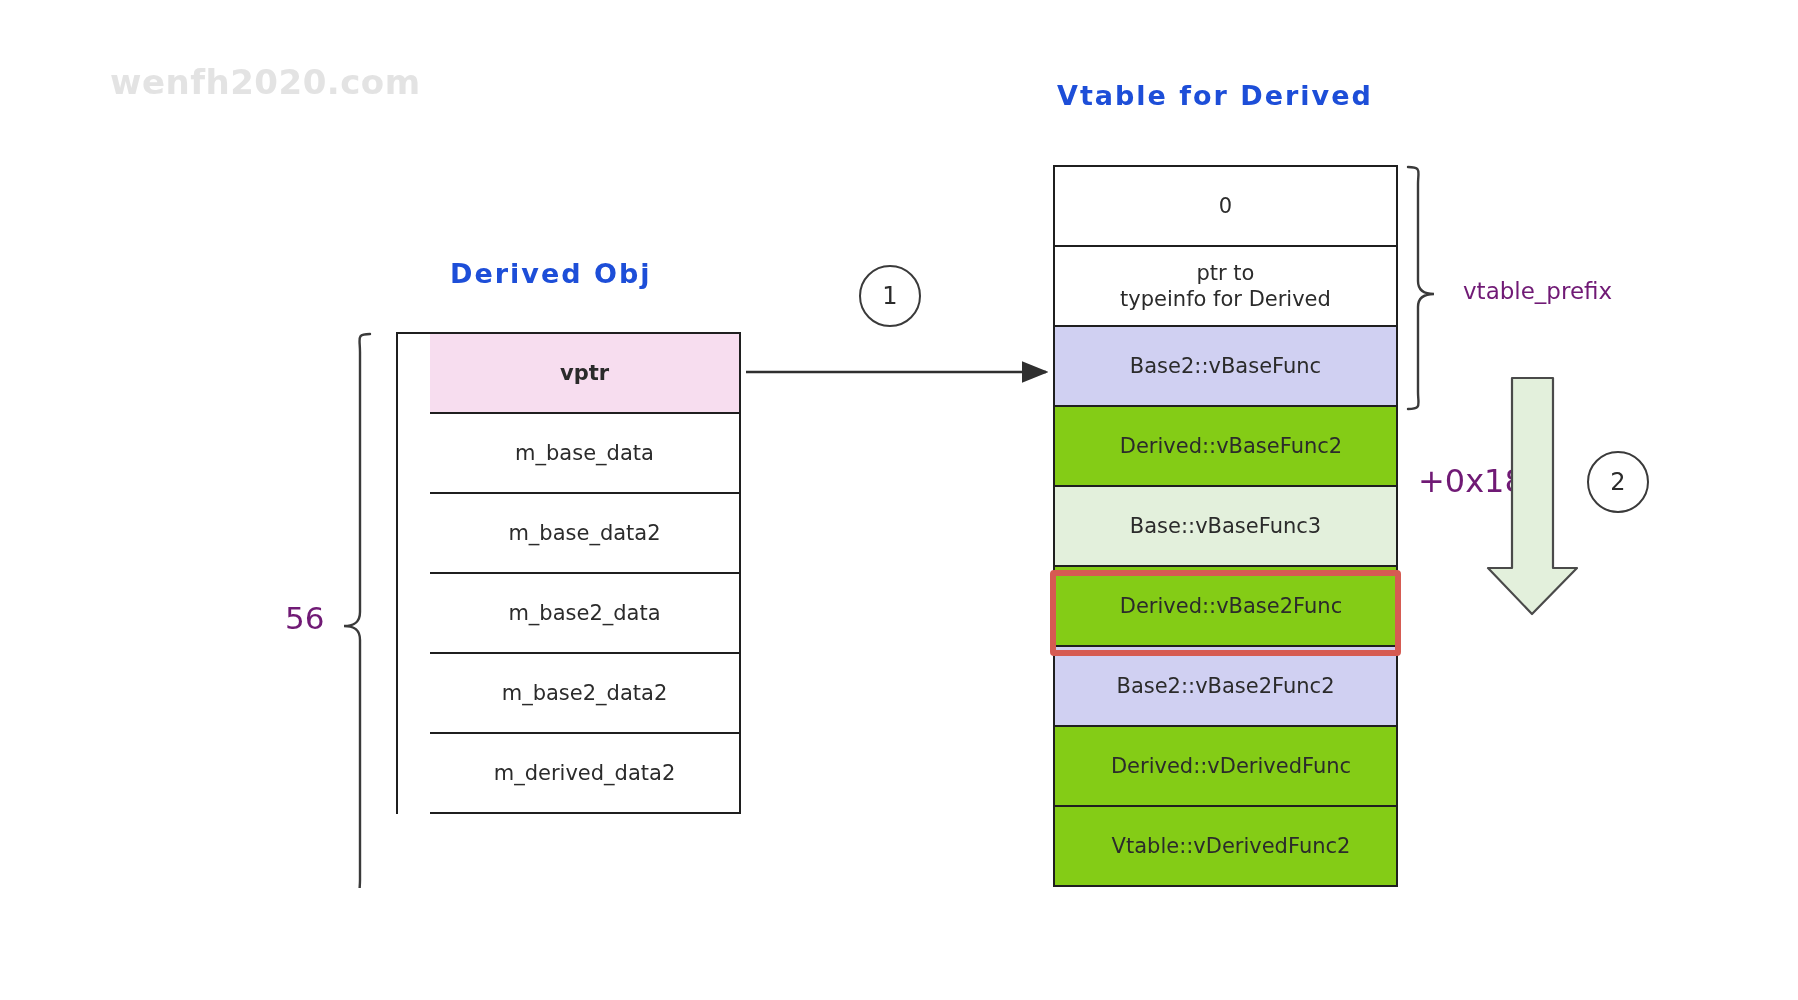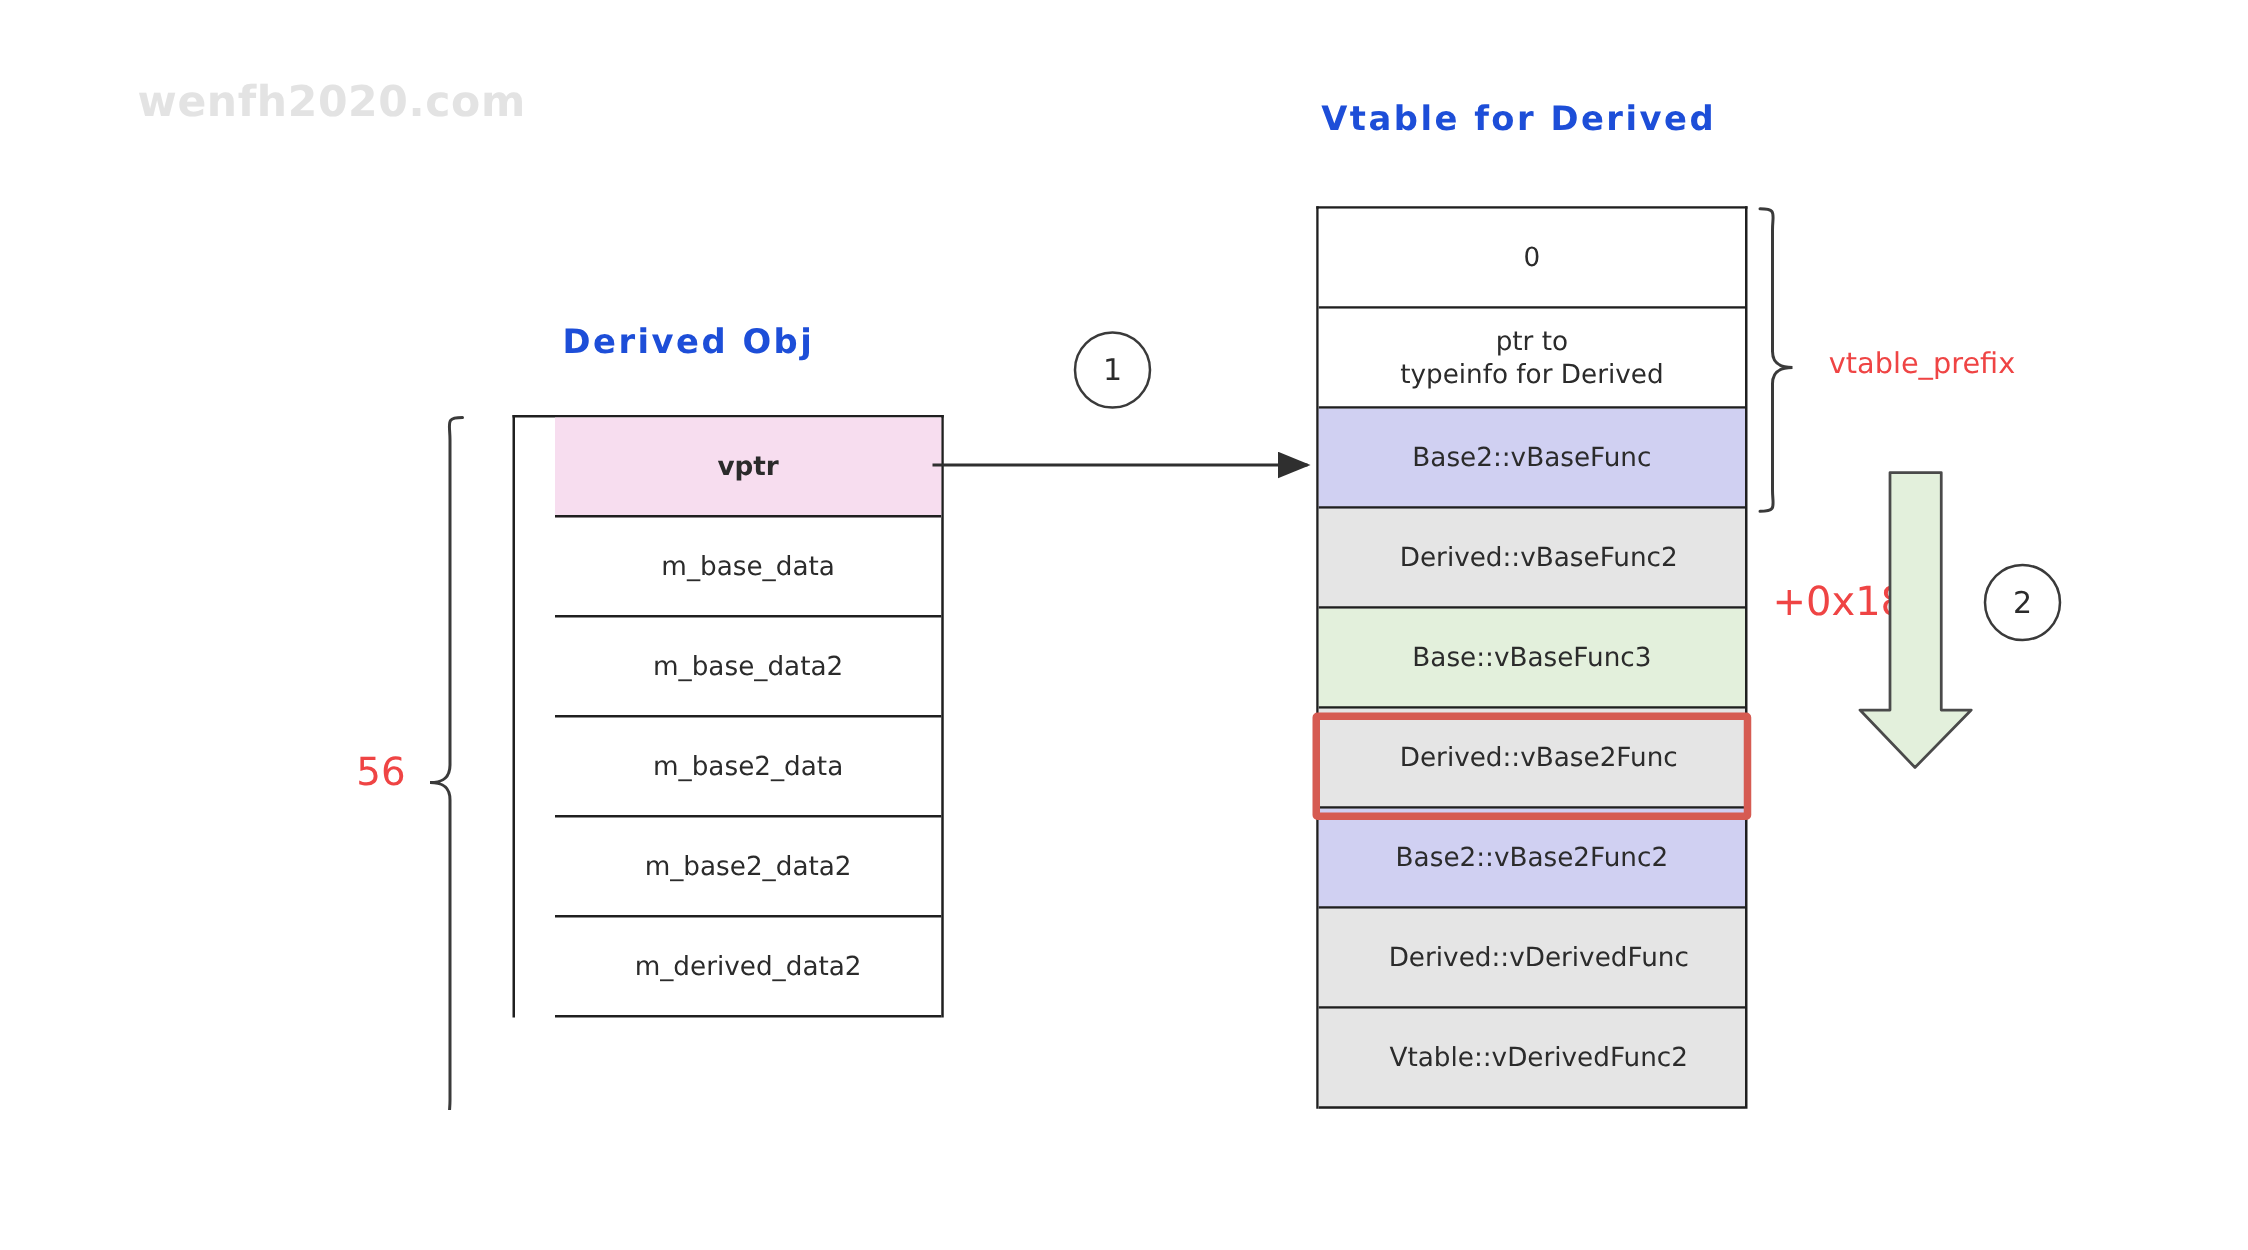--- a/index.html
+++ b/index.html
@@ -60,34 +60,34 @@
     justify-content: center;
     font-family: "DejaVu Sans", sans-serif;
     font-size: 21px;
     color: #2b2b2b;
     text-align: center;
     line-height: 1.25;
     white-space: pre-line;
   }
 
   
-  #obj-table { left: 410px; top: 332px; width: 345px; padding-left: 32px; }
+  #obj-table { left: 396px; top: 332px; width: 345px; padding-left: 32px; }
   #obj-table .row { height: 80px; }
   #obj-table .row.vptr {
     background: #f7ddef;
     font-weight: bold;
     font-size: 21px;
   }
 
   
   #vt-table { left: 1053px; top: 165px; width: 345px; }
   #vt-table .row { height: 80px; }
   .fill-white  { background: #ffffff; }
   .fill-purple { background: #d0d0f2; }
-  .fill-yellow { background: #e5e5e5; padding-left: 11px; }
+  .fill-yellow { background: #84cc16; padding-left: 11px; }
   .fill-green  { background: #e3f0dc; }
 
   
   #vt-highlight {
     position: absolute;
     left: 1050px;
     top: 570px;
     width: 351px;
     height: 86px;
     box-sizing: border-box;
@@ -104,21 +104,21 @@
     width: 1798px;
     height: 1000px;
     pointer-events: none;
   }
 
   
   .label {
     position: absolute;
     font-family: "DejaVu Sans", sans-serif;
     font-size: 23px;
-    color: #ef4444;
+    color: #701a75;
     white-space: nowrap;
   }
   #label-56          { left: 285px;  top: 600px; font-size: 31px; }
   #label-vtprefix    { left: 1463px; top: 278px; }
   #label-offset      { left: 1418px; top: 462px; font-size: 32px; }
 
   
   .step-circle {
     position: absolute;
     width: 58px;

